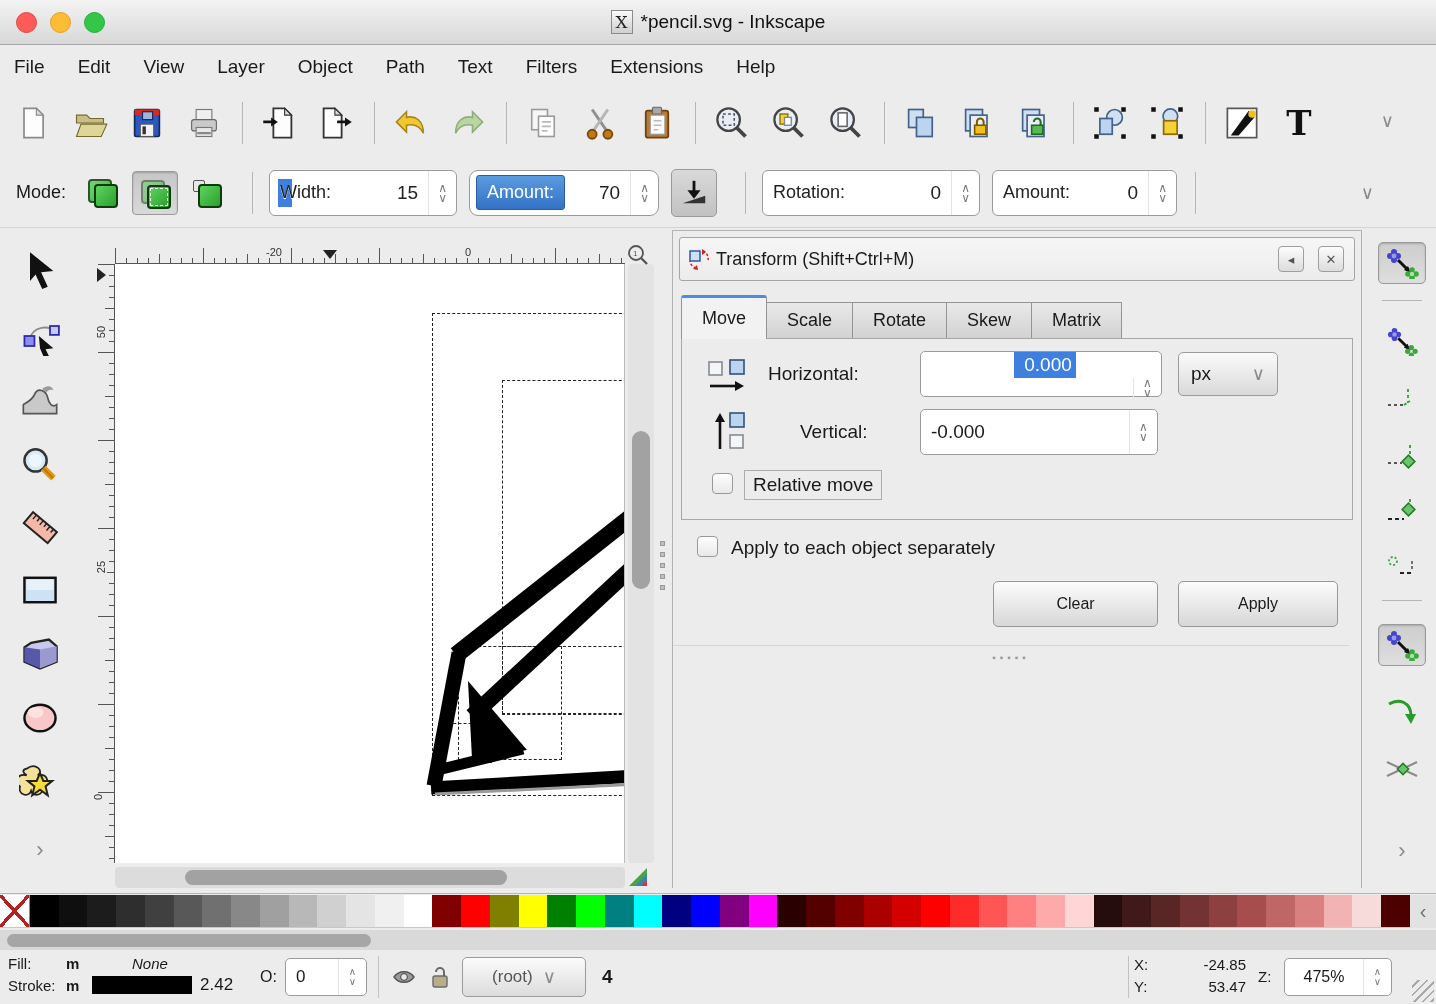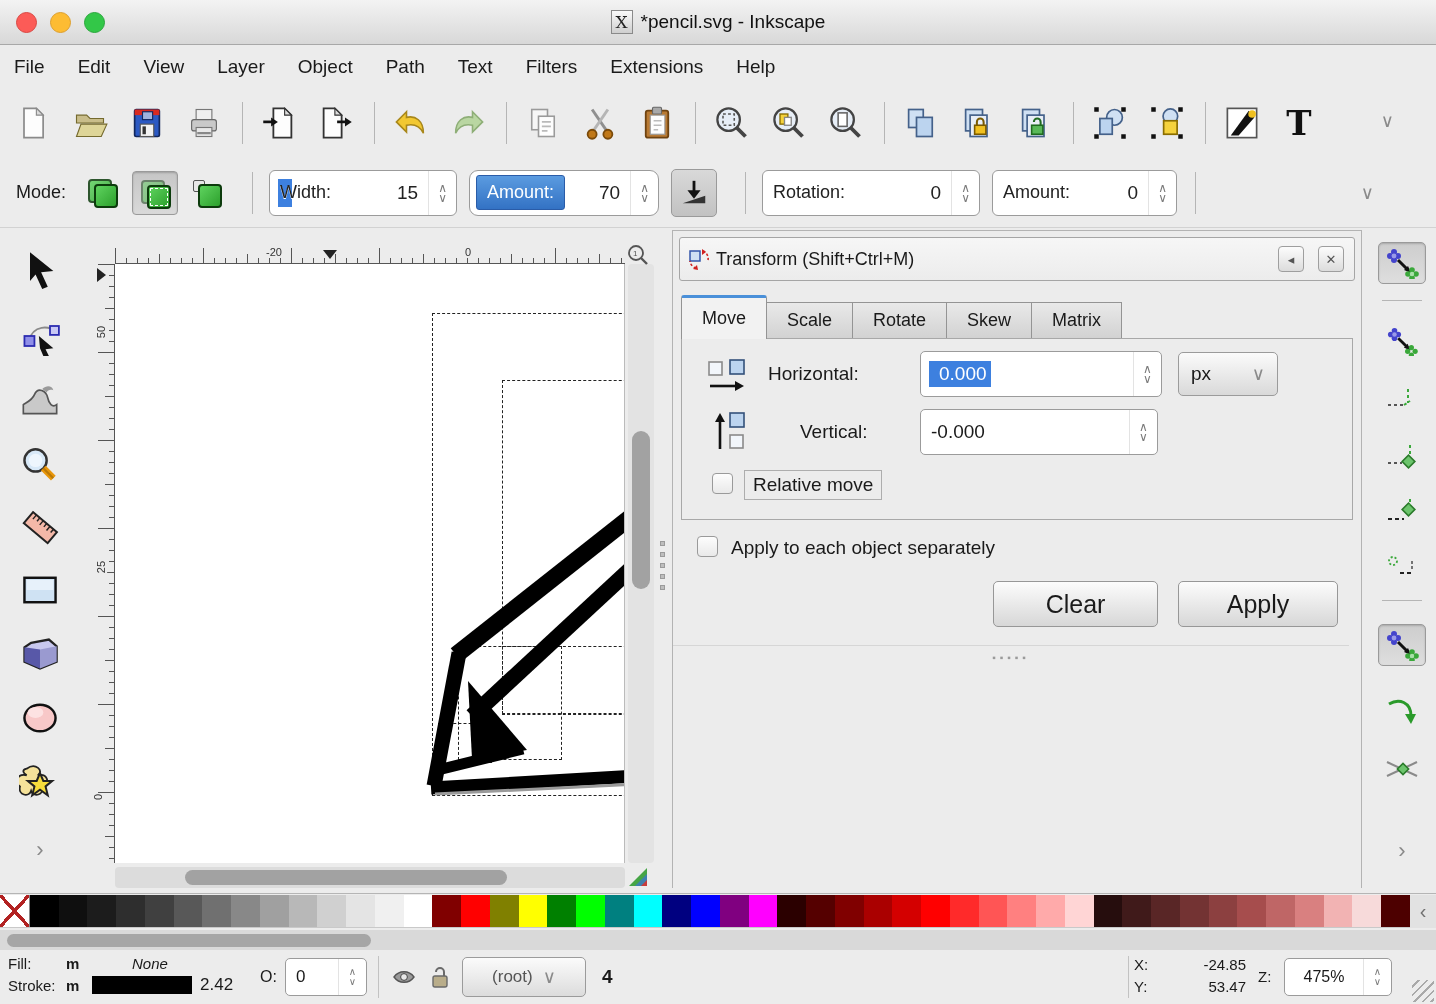--- a/index.html
+++ b/index.html
@@ -99,21 +99,21 @@
   .move-frame { position:absolute; left:8px; top:107px; width:672px; height:182px; border:1px solid #a8a8a8; background:#ececec; }
   .row-label { font-size:19px; color:#1a1a1a; }
   .mspin { position:absolute; height:46px; background:#fff; border:1px solid #9b9b9b; border-radius:5px; display:flex; align-items:center; }
   .mspin .val { font-size:19px; padding-left:10px; }
   .val-sel { background:#3d80df; color:#fff; padding:2px 4px 2px 2px; }
   .mspin .spinner { margin-left:auto; }
   .unit-dd { position:absolute; width:100px; height:44px; border:1px solid #9b9b9b; border-radius:5px; background:linear-gradient(#fbfbfb,#d9d9d9); display:flex; align-items:center; padding:0 12px; font-size:19px; justify-content:space-between; }
   .checkbox { width:21px; height:21px; border:1px solid #9a9a9a; border-radius:4px; background:linear-gradient(#fdfdfd,#e9e9e9); }
   .focus-box { border:1px solid #adadad; padding:3px 8px; font-size:19px; }
   .plain-label { font-size:19px; }
-  .gtk-btn { position:absolute; height:46px; border:1px solid #979797; border-radius:5px; background:linear-gradient(#fcfcfc,#d7d7d7); font-size:25px; display:flex; align-items:center; justify-content:center; }
+  .gtk-btn { position:absolute; height:46px; border:1px solid #979797; border-radius:5px; background:linear-gradient(#fcfcfc,#d7d7d7); font-size:16px; display:flex; align-items:center; justify-content:center; }
   .handle-dots { position:absolute; top:414px; left:0; width:676px; border-top:1px solid #d6d6d6; padding-top:6px; text-align:center; color:#9a9a9a; font-size:10px; letter-spacing:4px; }
 
   
   .snapbar { position:absolute; left:1368px; top:0; width:68px; height:662px; }
   .snapbtn { position:absolute; left:10px; width:48px; height:42px; display:flex; align-items:center; justify-content:center; }
   .snapbtn.pressed { background:linear-gradient(#cdcdcd,#dedede); border:1px solid #9a9a9a; border-radius:5px; box-shadow:inset 0 1px 2px rgba(0,0,0,.18); }
   .snapsep { position:absolute; left:14px; width:40px; height:1px; background:#b5b5b5; }
 
   
   .palette-wrap { position:absolute; left:0; top:893px; width:1436px; height:57px; border-top:1px solid #b5b5b5; }
@@ -554,21 +554,21 @@
 
     <div class="move-frame">
 
       <svg class="abs" style="left:24px; top:18px;" width="50" height="38" viewBox="0 0 50 38">
         <rect x="3" y="5" width="13" height="13" fill="#f2f6fb" stroke="#8a8a8a" stroke-width="1.6"></rect>
         <rect x="24" y="3" width="14" height="14" fill="#bcd4ef" stroke="#33507a" stroke-width="1.6"></rect>
         <path d="M4 29h26" stroke="#111" stroke-width="2.6"></path>
           <polygon points="29,24 38,29 29,34" fill="#111"></polygon>
       </svg>
       <span class="row-label abs" style="left:86px; top:24px;">Horizontal:</span>
-      <div class="mspin" style="left:238px; top:12px; width:242px;">
+      <div class="mspin" style="left:238px; top:12px; width:242px;flex-direction:column;">
         <span class="val val-sel" style="margin-left:8px;">0.000</span>
         <div class="spinner">
             <span>∧</span>
             <span>∨</span>
           </div>
       </div>
       <div class="unit-dd" style="left:496px; top:13px;">
         <span>px</span>
         <span class="chev">∨</span>
       </div>

